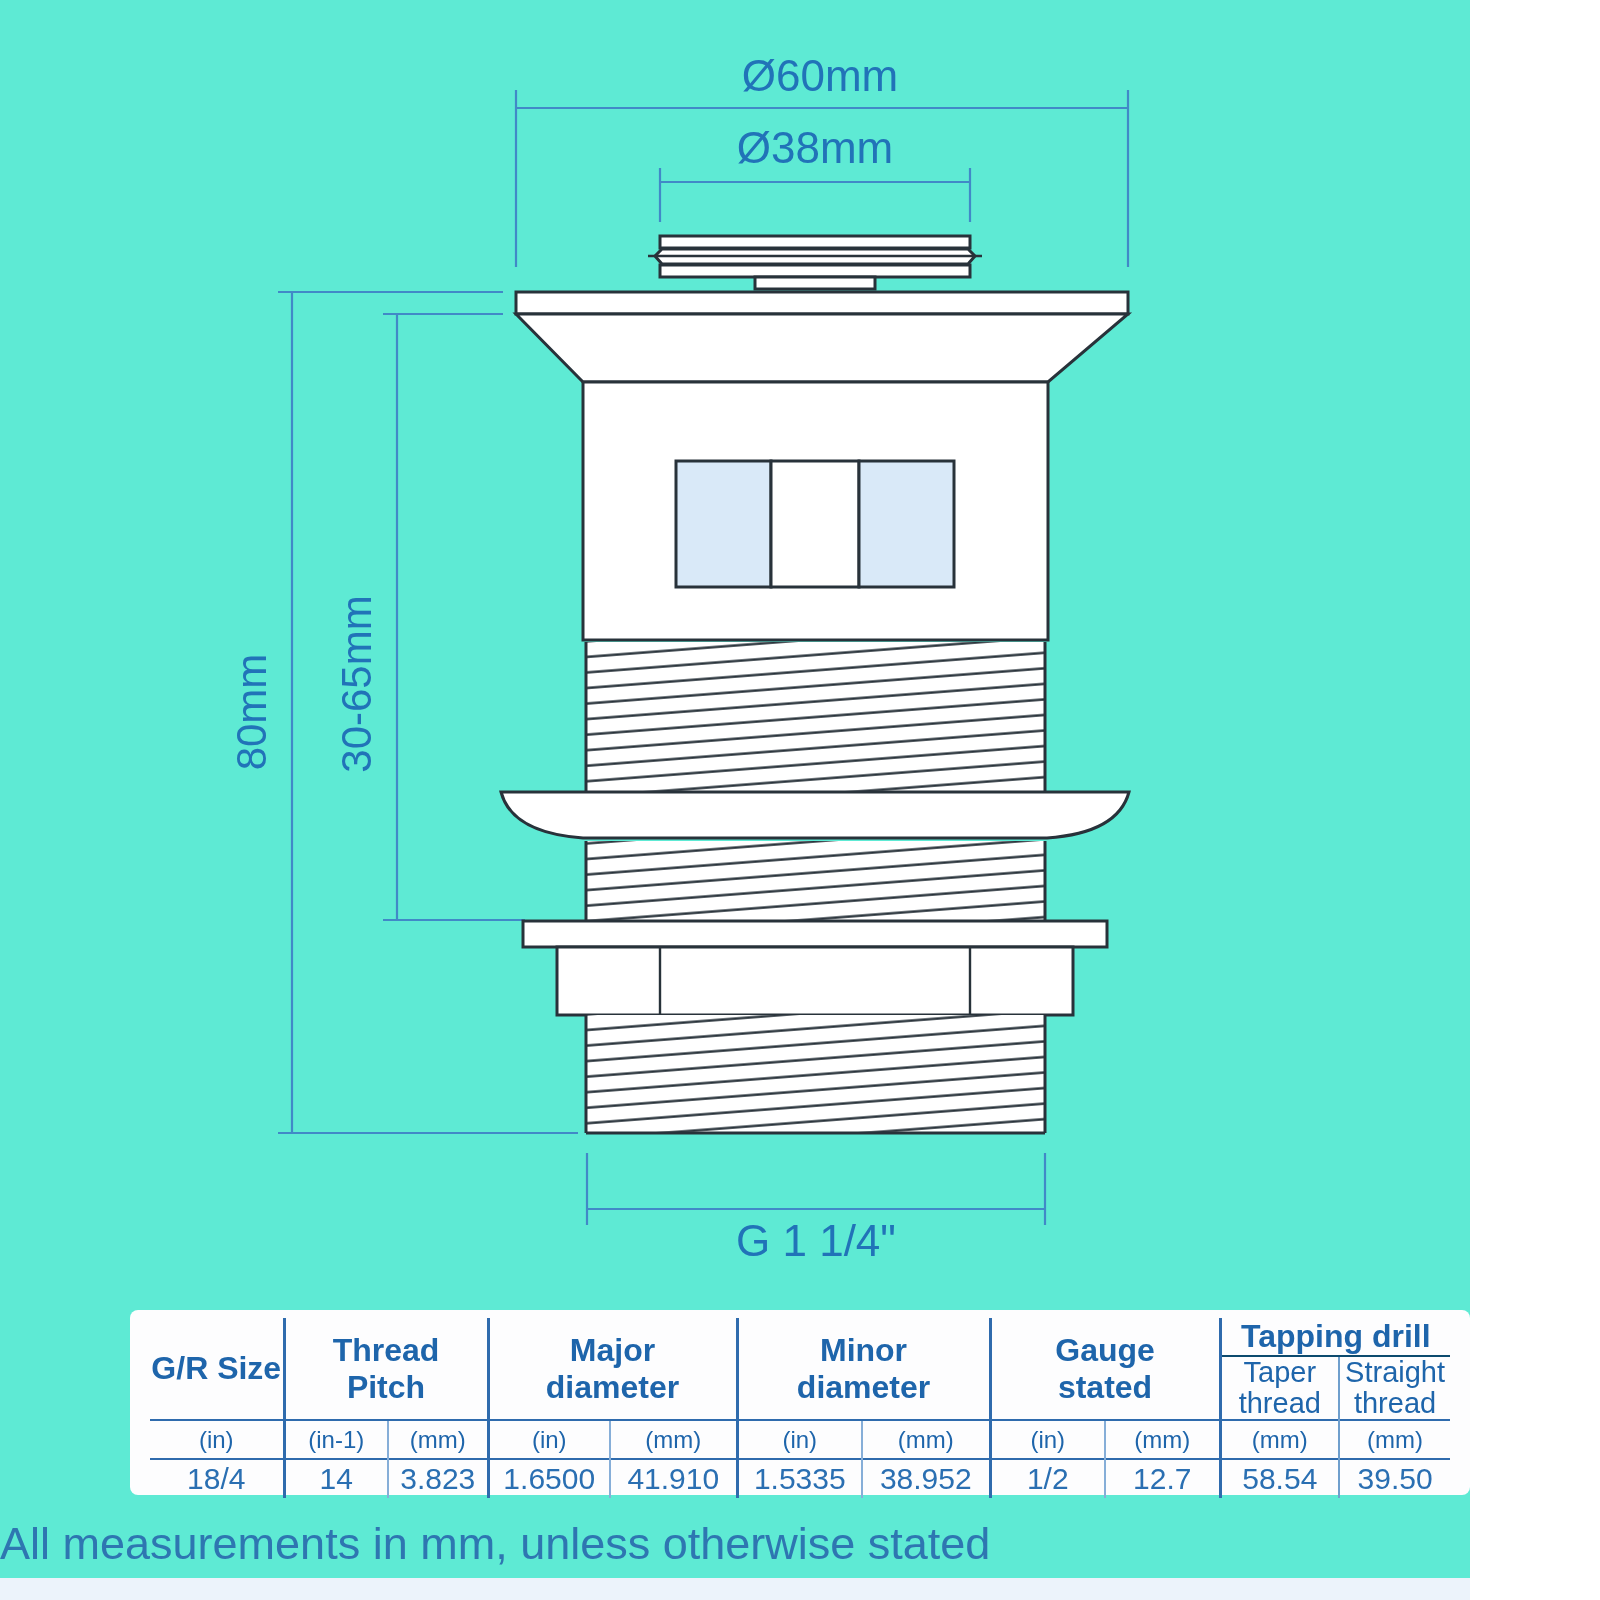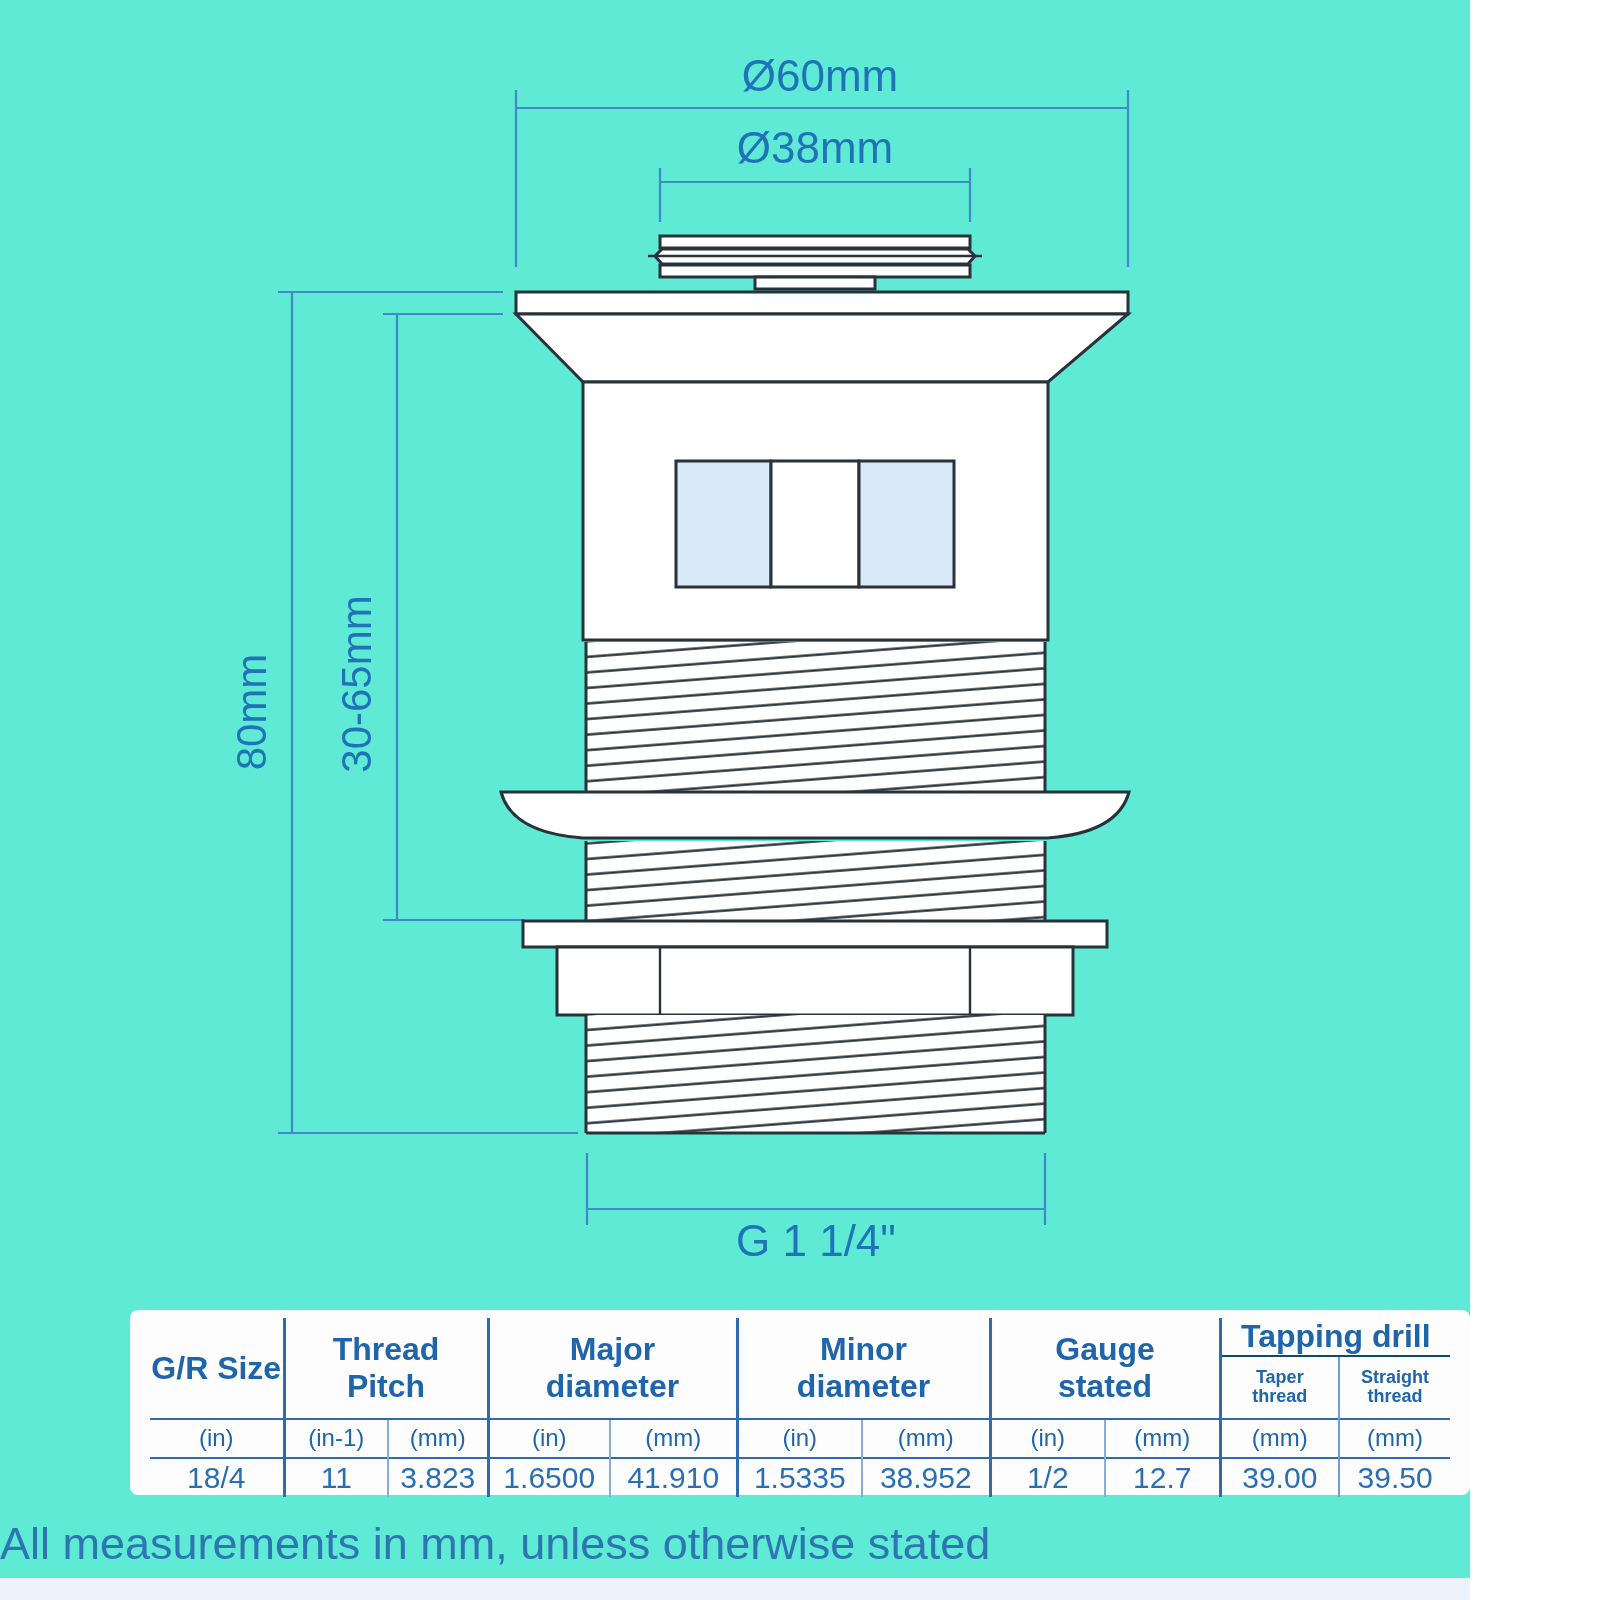--- a/index.html
+++ b/index.html
@@ -19,21 +19,21 @@
   }
   table.spec {
     border-collapse:collapse; table-layout:fixed;
     width:1300px; height:170px;
   }
   table.spec th, table.spec td {
     padding:0; margin:0; text-align:center; vertical-align:middle;
     font-family:"Liberation Sans", sans-serif;
   }
   .g-head  { font-size:32px; font-weight:700; color:#1e65ab; line-height:1.15; }
-  .sub-head{ font-size:18px; font-weight:700; color:#1e65ab; line-height:1.08; }
+  .sub-head{ font-size:29px; font-weight:400; color:#1e65ab; line-height:1.08; }
   .row-a th { height:34px; }
   .row-b th { height:61px; }
   .row-units td { height:37px; font-size:24px; font-weight:400; color:#1e65ab;
                   border-top:2px solid #2f6bad; }
   .row-values td { height:38px; font-size:30px; font-weight:400; color:#2a6fb2;
                   border-top:2px solid #2f6bad; }
   .grp { border-left:3px solid #2f6bad; }
   .sub { border-left:2px solid #86aed8; }
   .sub2{ border-left:2px solid #6f9fcd; }
   .tap-underline { border-bottom:2px solid #0c4a6e; }
@@ -199,29 +199,29 @@
         <td class="sub">(mm)</td>
         <td class="grp">(in)</td>
         <td class="sub">(mm)</td>
         <td class="grp">(in)</td>
         <td class="sub">(mm)</td>
         <td class="grp">(mm)</td>
         <td class="sub2">(mm)</td>
       </tr>
       <tr class="row-values">
         <td>18/4</td>
-        <td class="grp">11</td>
+        <td class="grp">14</td>
         <td class="sub">3.823</td>
         <td class="grp">1.6500</td>
         <td class="sub">41.910</td>
         <td class="grp">1.5335</td>
         <td class="sub">38.952</td>
         <td class="grp">1/2</td>
         <td class="sub">12.7</td>
-        <td class="grp">39.00</td>
+        <td class="grp">58.54</td>
         <td class="sub2">39.50</td>
       </tr>
     </tbody>
       </table>
   </div>
 
   <div class="footer-note">All measurements in mm, unless otherwise stated</div>
 
   <div class="bottom-strip"></div>
 </div>

